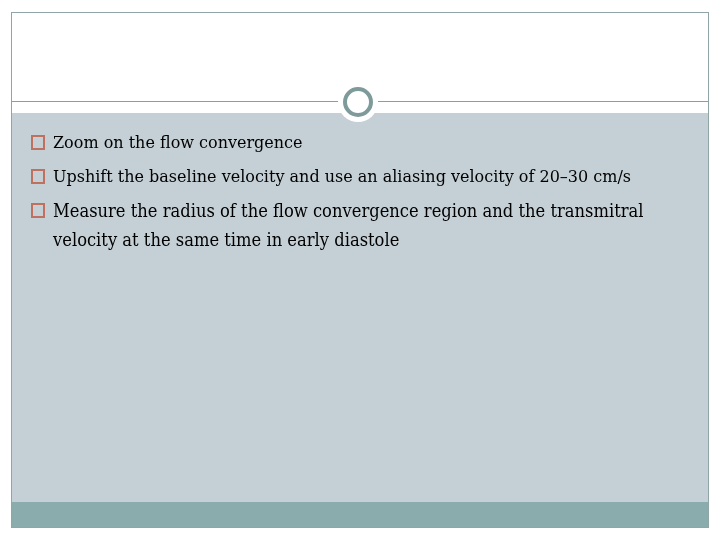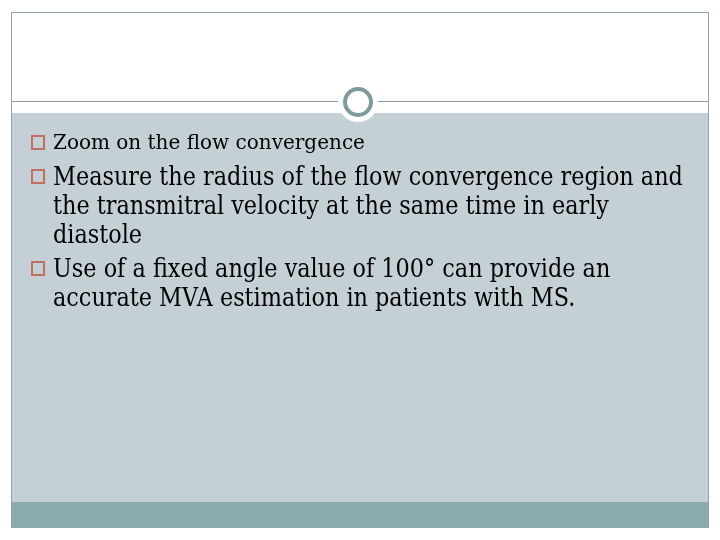--- a/index.html
+++ b/index.html
@@ -5,22 +5,22 @@
   html, body { margin:0; padding:0; }
   body { width:720px; height:540px; background:#ffffff; position:relative; overflow:hidden; font-family:"DejaVu Serif", serif; }
   .slide-frame { position:absolute; left:11px; top:12px; width:698px; height:516px; border:1px solid #8fa5a6; box-sizing:border-box; background:#ffffff; }
   .title-area { position:absolute; left:0; top:0; width:100%; height:90px; background:#ffffff; }
   .divider { position:absolute; left:0; top:88px; width:100%; height:1px; background:#8a9ea0; }
   .content-area { position:absolute; left:0; top:100px; width:100%; height:390px; background:#c5d0d6; }
   .footer-band { position:absolute; left:0; bottom:0; width:100%; height:25px; background:#8aacac; }
   .ornament { position:absolute; left:326px; top:69px; width:40px; height:40px; border-radius:50%; background:#ffffff; }
   .ornament-ring { position:absolute; left:5px; top:5px; width:30px; height:30px; border-radius:50%; border:4px solid #7f9a9b; box-sizing:border-box; background:#ffffff; }
   .bullets { position:absolute; left:30px; top:128px; width:660px; margin:0; padding:0; list-style:none; }
-  .bullet { position:relative; padding-left:23px; font-size:20px; line-height:29px; color:#000; margin-bottom:5px; }
-  .bullet.condensed { font-size:26px; transform-origin:left top; }
+  .bullet { position:relative; padding-left:23px; font-size:16px; line-height:29px; color:#000; margin-bottom:5px; }
+  .bullet.condensed { font-size:19px; transform-origin:left top; }
   .marker { position:absolute; left:1px; top:7px; width:14px; height:15px; border:2px solid #c0705e; box-sizing:border-box; }
   .b-text { display:inline; }
   .condensed .b-text { display:inline-block; transform:scaleX(0.86); transform-origin:left top; width:116%; }
 </style>
 </head>
 <body>
 
 <div class="slide-frame">
   <div class="title-area">
     <span></span>
@@ -33,22 +33,19 @@
   <div class="footer-band"></div>
 </div>
 
 <ul class="bullets">
   <li class="bullet">
     <span class="marker"></span>
     <span class="b-text">Zoom on the flow convergence</span>
   </li>
   <li class="bullet">
     <span class="marker"></span>
+    <span class="b-text">Upshift the baseline velocity and use an aliasing velocity of 20–30 cm/s</span>
   </li>
   <li class="bullet condensed">
     <span class="marker"></span>
     <span class="b-text">Measure the radius of the flow convergence region and the transmitral velocity at the same time in early diastole</span>
   </li>
-  <li class="bullet condensed">
-    <span class="marker"></span>
-    <span class="b-text">Use of a fixed angle value of 100° can provide an accurate MVA estimation in patients with MS.</span>
-  </li>
 </ul>
 
 </body></html>

